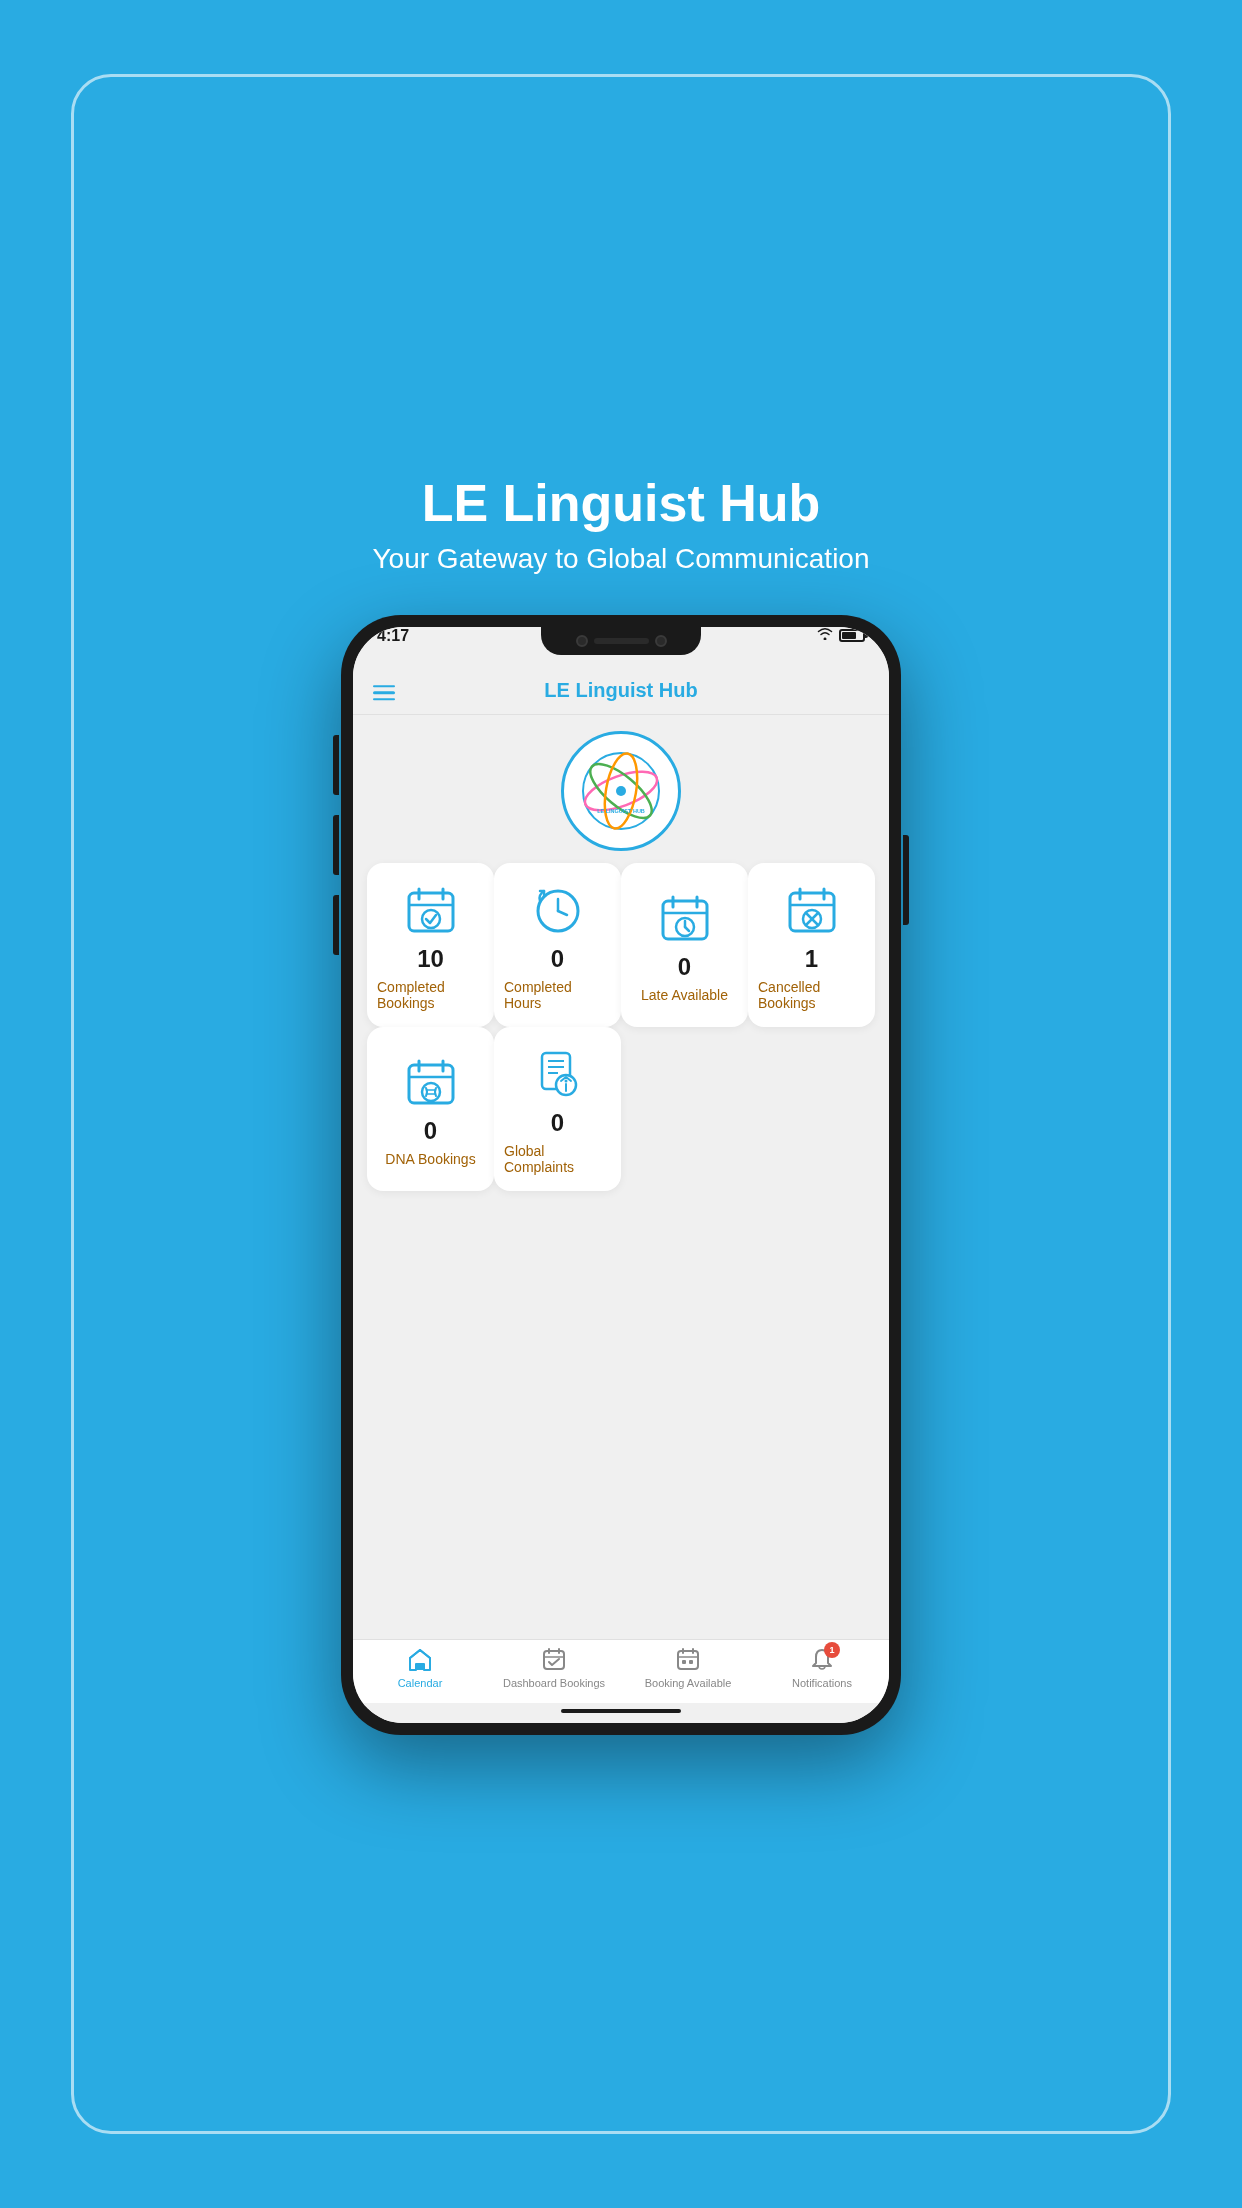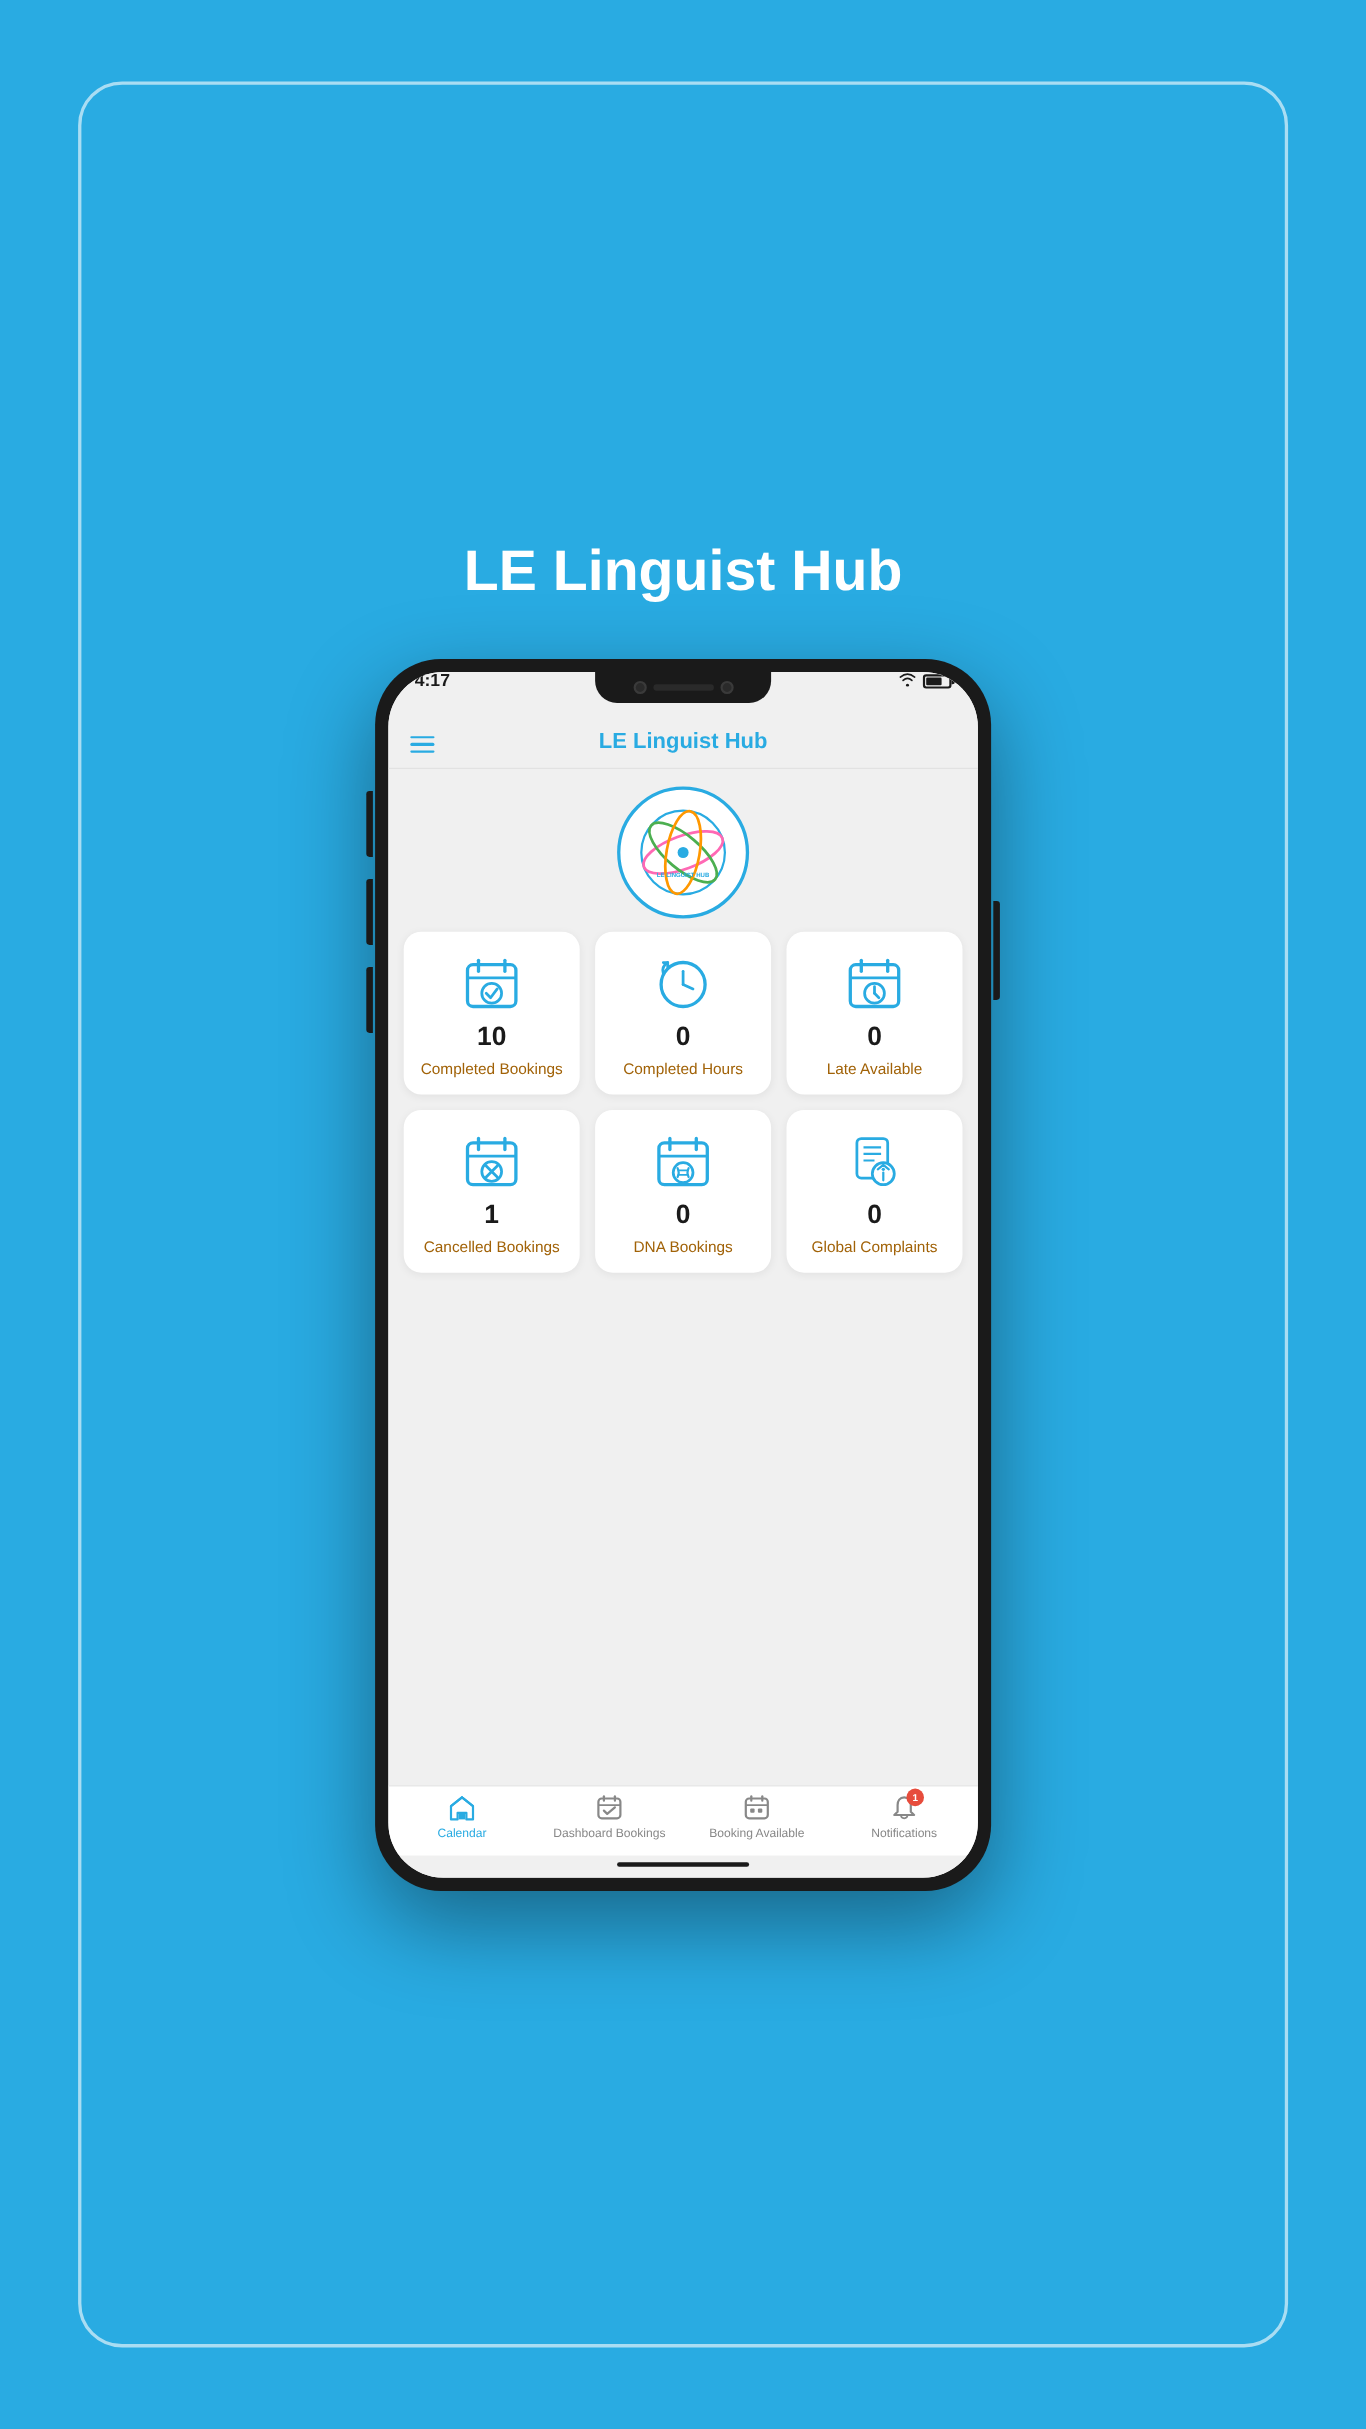--- a/index.html
+++ b/index.html
@@ -246,22 +246,22 @@
     }
 
     .logo-globe {
       width: 100px;
       height: 100px;
     }
 
     
     .stats-grid {
       display: grid;
-      grid-template-columns: 1fr 1fr 1fr;
-      gap: 14px;
+      grid-template-columns: 1fr 1fr 1fr 1fr;
+      gap: 0;
       padding: 0 14px 10px;
     }
 
     .stat-card {
       background: #fff;
       border-radius: 16px;
       padding: 20px 10px 16px;
       display: flex;
       flex-direction: column;
       align-items: center;
@@ -354,20 +354,21 @@
       background: #1a1a1a;
       border-radius: 2px;
     }
   </style>
 </head>
 <body>
 
 <div class="outer-wrapper">
   <div class="page-header">
     <div class="page-title">LE Linguist Hub</div>
+    <div class="page-subtitle">Your Gateway to Global Communication</div>
   </div>
 
   <div class="phone-frame">
     <div class="phone-screen">
 
       <div class="notch-bar">
         <span class="status-time">4:17</span>
         <div class="notch-cutout">
           <div class="notch-camera"></div>
           <div class="notch-speaker"></div>

